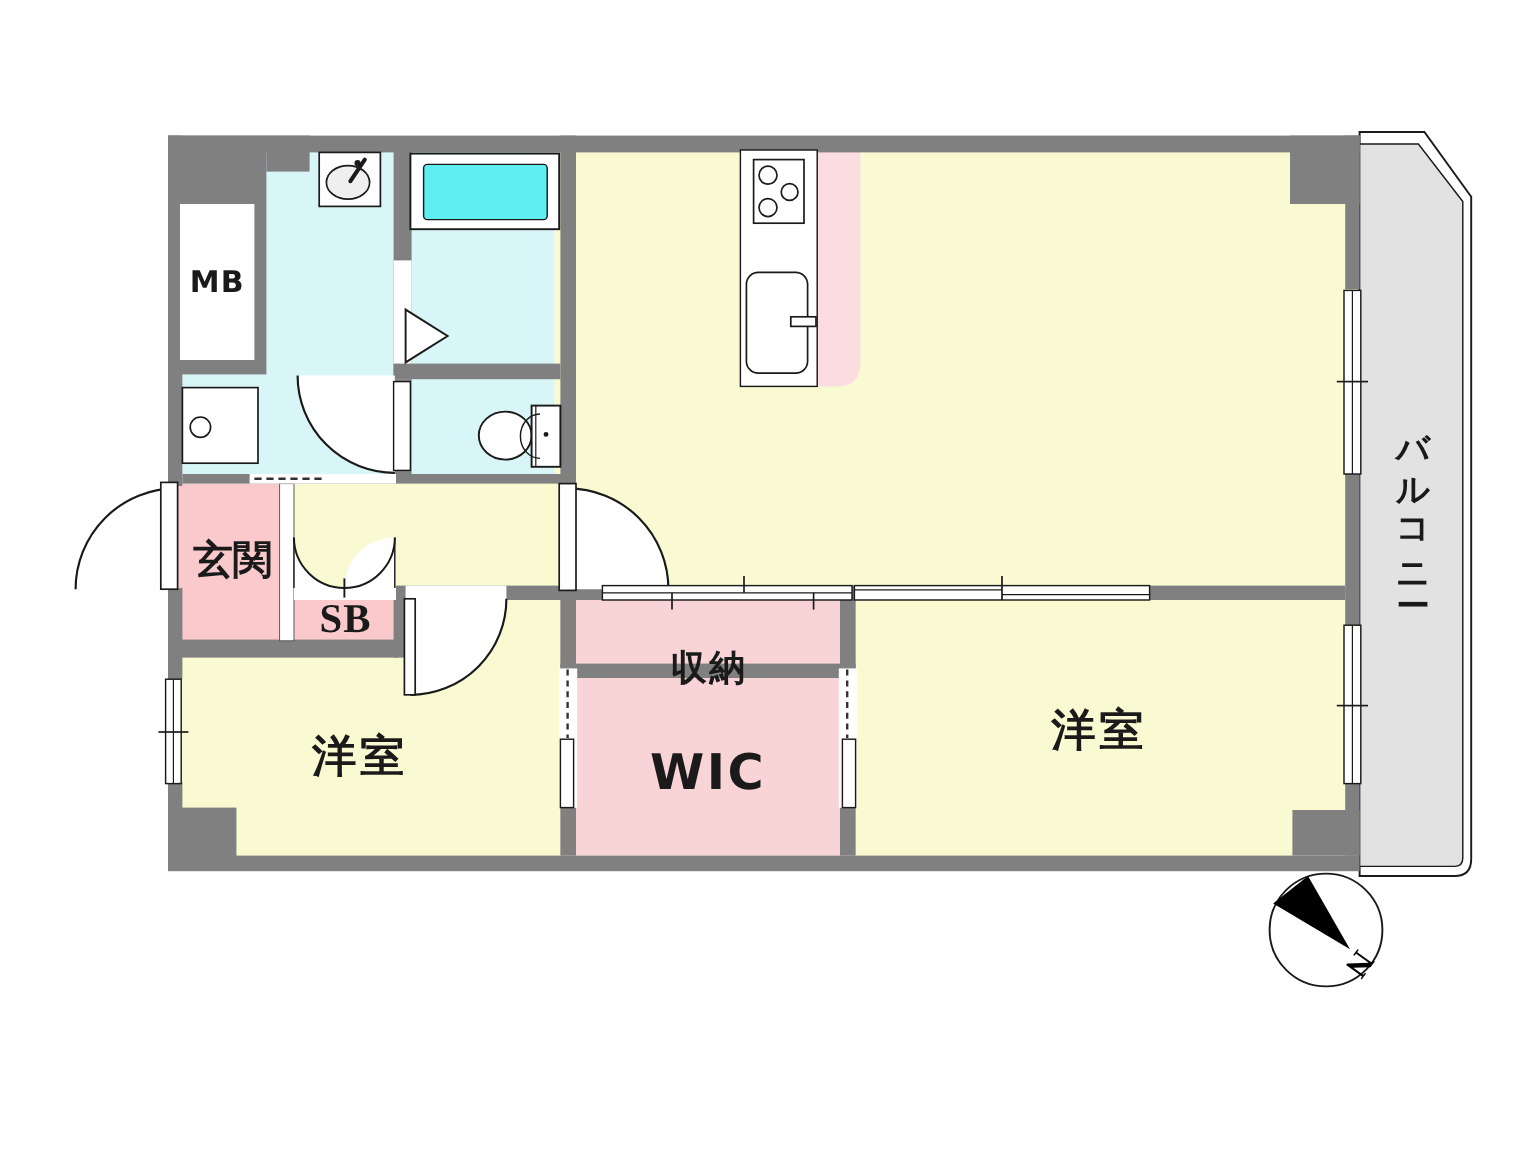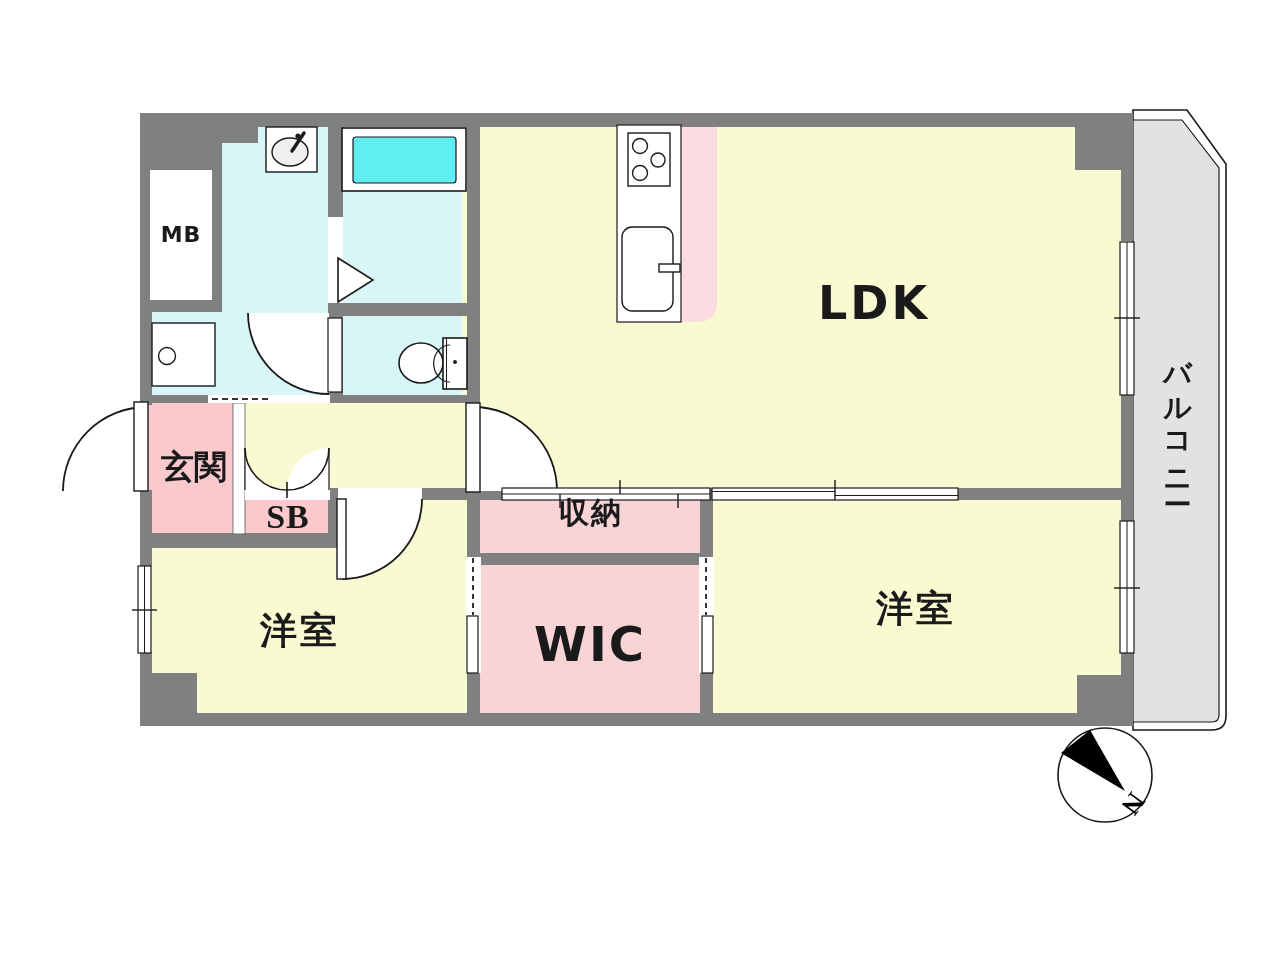--- a/index.html
+++ b/index.html
@@ -6,26 +6,26 @@
     --c-wall:#808080; --c-yellow:#FAFAD2; --c-cyan:#D8F6F8; --c-tub:#5FEEF2;
     --c-pink_entry:#F9C9CC; --c-pink_storage:#F8D4D7; --c-pink_counter:#FADCE1;
     --c-balcony:#E2E2E2; --c-line:#1A1A1A; --c-bg:#FFFFFF;
   }
   html,body{margin:0;padding:0;background:var(--c-bg);}
   .plan{position:relative;width:1280px;height:960px;background:var(--c-bg);overflow:hidden;
         font-family:"DejaVu Sans","Liberation Sans",sans-serif;}
   .plan svg{position:absolute;left:0;top:0;}
   .lbl{position:absolute;transform:translate(-50%,-50%);color:var(--c-line);
        font-weight:bold;white-space:nowrap;line-height:1;}
-  .lbl-mb{font-size:22px;letter-spacing:1px;}
+  .lbl-mb{font-size:25px;letter-spacing:1px;}
   .lbl-ldk{font-size:46px;letter-spacing:3px;}
   .lbl-genkan{font-size:33px;}
   .lbl-sb{font-size:34px;letter-spacing:1px;}
   .lbl-shuno{font-size:30px;letter-spacing:2px;}
-  .lbl-wic{font-size:48px;letter-spacing:2px;}
+  .lbl-wic{font-size:41px;letter-spacing:2px;}
   .lbl-room{font-size:37px;letter-spacing:3px;}
   .lbl-balcony{font-size:28px;writing-mode:vertical-rl;letter-spacing:5px;font-weight:bold;}
 </style>
 </head>
 <body>
 
 <div class="plan">
 
 <svg width="1280" height="960" viewBox="0 0 1280 960">
 
@@ -205,21 +205,20 @@
   </g>
 
   <g>
     <circle cx="1105" cy="775" r="47" fill="#ffffff" stroke="#1a1a1a" stroke-width="1.6"></circle>
     <path d="M1061,753 L1090,730 L1125,791 Z" fill="#000000"></path>
     <text x="1131" y="802" transform="rotate(126 1131 802)" font-family="'Liberation Serif','DejaVu Serif',serif" font-size="27" font-weight="bold" text-anchor="middle" dominant-baseline="middle" fill="#000">N</text>
   </g>
 </svg>
 
   <div class="lbl lbl-mb" style="left:181px;top:235px;">MB</div>
-  <div class="lbl lbl-ldk" style="left:874px;top:303px;">LDK</div>
   <div class="lbl lbl-genkan" style="left:194px;top:466px;">玄関</div>
   <div class="lbl lbl-sb" style="left:288px;top:517px;font-family:Liberation Serif, serif;">SB</div>
-  <div class="lbl lbl-shuno" style="left:591px;top:513px;">収納</div>
+  <div class="lbl lbl-shuno" style="left:591px;top:558px;">収納</div>
   <div class="lbl lbl-wic" style="left:590px;top:644px;">WIC</div>
   <div class="lbl lbl-room" style="left:300px;top:630px;">洋室</div>
   <div class="lbl lbl-room" style="left:916px;top:608px;">洋室</div>
   <div class="lbl lbl-balcony" style="left:1177px;top:418px;">バルコニー</div>
 </div>
 
 </body></html>

